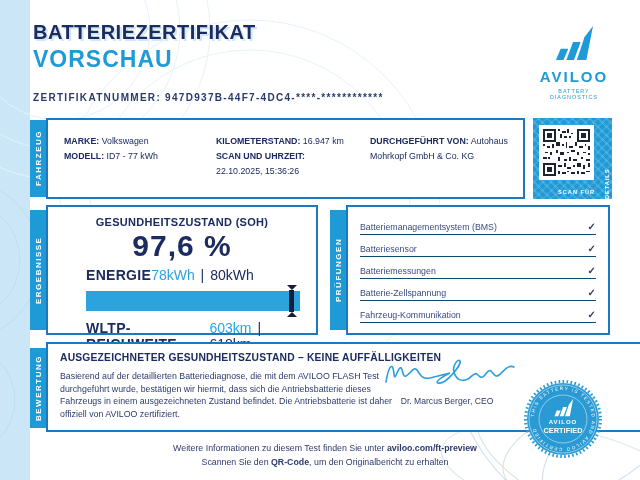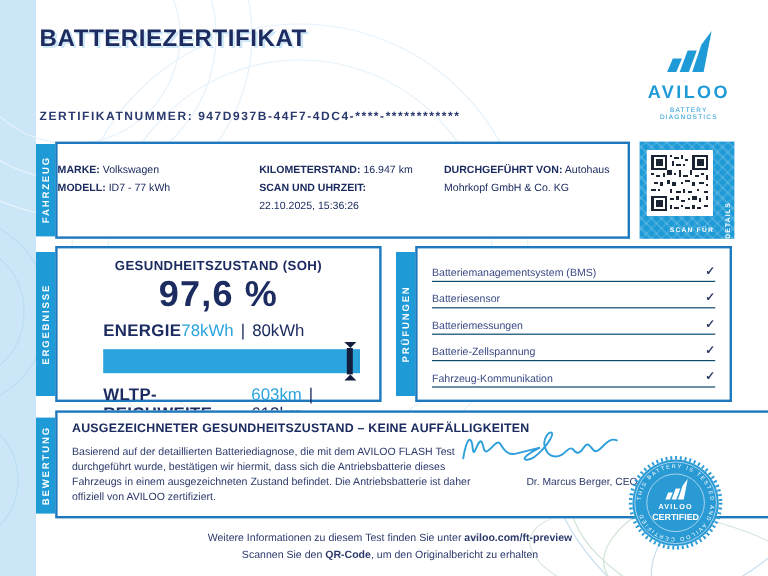--- a/index.html
+++ b/index.html
@@ -65,21 +65,21 @@
   .chkwrap{position:absolute;left:12px;right:12px;top:6px;}
   .chkrow{display:flex;justify-content:space-between;align-items:flex-end;
           height:19px;border-bottom:1px solid #0c4a6e;padding-bottom:2px;box-sizing:content-box;}
   .chkrow .lbl{font-size:8.8px;color:#3a4a85;}
   .chkrow .chk{font-size:10px;color:var(--check);font-weight:bold;}
 
   
   .bwheading{position:absolute;left:12px;top:8px;font-size:10.3px;font-weight:bold;letter-spacing:.2px;}
   .bwbody{position:absolute;left:12px;top:26px;width:338px;font-size:8.8px;line-height:12.6px;color:var(--text);}
   .sig{position:absolute;left:330px;top:8px;width:150px;height:40px;}
-  .sigtitle{position:absolute;left:342px;top:52px;width:150px;text-align:center;font-size:8.6px;color:var(--text);padding-left:20px;}
+  .sigtitle{position:absolute;left:324px;top:52px;width:150px;text-align:center;font-size:8.6px;color:var(--text);}
 
   
   .footer{position:absolute;left:70px;top:441px;width:510px;text-align:center;z-index:2;
           font-size:8.8px;line-height:14px;color:var(--text);}
   .footer b{font-weight:bold;}
   .footer .link{cursor:pointer;}
 
   .badge{position:absolute;left:522px;top:378px;width:82px;height:82px;z-index:4;}
 </style>
 </head>
@@ -106,20 +106,21 @@
       <ellipse cx="600" cy="455" rx="130" ry="60" stroke="#a9cdb0" transform="rotate(20 600 455)"></ellipse>
       <ellipse cx="610" cy="445" rx="110" ry="48" stroke="#a9cdb0" transform="rotate(-15 610 445)"></ellipse>
       <ellipse cx="590" cy="460" rx="150" ry="70" stroke="#9cc4e0" transform="rotate(35 590 460)"></ellipse>
       <ellipse cx="620" cy="430" rx="95" ry="40" stroke="#9cc4e0" transform="rotate(-40 620 430)"></ellipse>
       <ellipse cx="560" cy="470" rx="120" ry="42" stroke="#bcd9c2" transform="rotate(10 560 470)"></ellipse>
     </g>
   </svg>
 
   <div class="z" style="left:33px;top:22px;">
     <div class="title1">BATTERIEZERTIFIKAT</div>
+    <div class="title2">VORSCHAU</div>
   </div>
   <div class="z certline" style="left:33px;top:92px;">
     <span>ZERTIFIKATNUMMER:</span>
     <span>947D937B-44F7-4DC4-****-************</span>
   </div>
 
   <div class="z logo" style="left:534px;top:24px;">
     <svg width="44" height="38" viewBox="0 0 44 40">
       <g fill="var(--accent)">
         <path d="M3,38 L11,38 L16,26 L8,26 Z"></path>
@@ -128,21 +129,21 @@
       </g>
     </svg>
     <div class="brand">AVILOO</div>
     <div class="tagline">BATTERY DIAGNOSTICS</div>
   </div>
 
   <div class="tab" style="left:30px;top:120px;width:16px;height:77px;">
     <span>FAHRZEUG</span>
   </div>
   <div class="box" style="left:46px;top:118px;width:479px;height:81px;">
-    <div class="vcol" style="left:0;width:150px;">
+    <div class="vcol" style="left:16px;width:150px;">
       <div class="vrow">
         <b>MARKE:</b>
         <span>Volkswagen</span>
       </div>
       <div class="vrow">
         <b>MODELL:</b>
         <span>ID7 - 77 kWh</span>
       </div>
     </div>
     <div class="vcol" style="left:168px;width:150px;">

